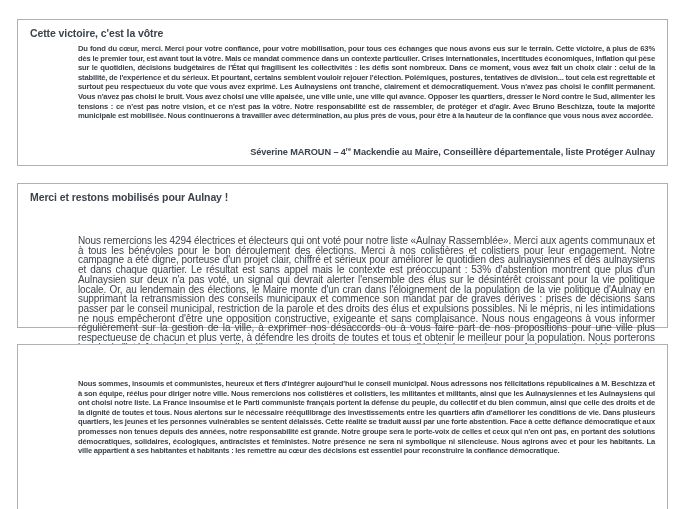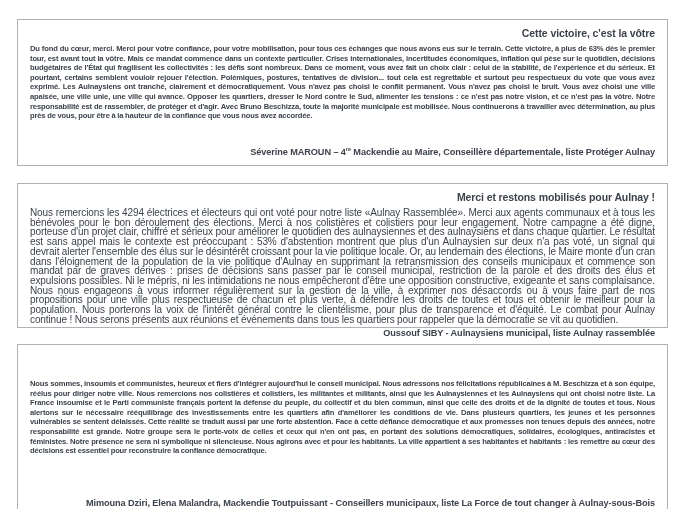--- a/index.html
+++ b/index.html
@@ -16,38 +16,39 @@
     left: 17px;
     width: 651px;
     box-sizing: border-box;
     border: 1px solid #b0b0b3;
     background: #ffffff;
     padding: 6px 12px 8px 12px;
     display: flex;
     flex-direction: column;
   }
   #tribune-1 { top: 19px;  height: 147px; }
-  #tribune-2 { top: 183px; height: 145px; }
+  #tribune-2 { top: 183px; height: 145px; gap: 28px; }
   #tribune-3 { top: 344px; height: 173px; padding-top: 34px; }
   .tribune-title {
     font-size: 10.5px;
     font-weight: bold;
-    text-align: right;
+    text-align: left;
     letter-spacing: -0.1px;
     margin: 1px 0 5px 0;
     flex: 0 0 auto;
   }
   .tribune-body {
     font-size: 7.6px;
     line-height: 9.6px;
     text-align: justify;
     font-weight: bold;
     letter-spacing: -0.15px;
     word-spacing: -0.2px;
     flex: 0 0 auto;
+    margin-left: 48px;
   }
   #tribune-2 .tribune-body {
     font-weight: normal;
     font-size: 10px;
     line-height: 9.7px;
     letter-spacing: -0.1px;
   }
   .tribune-signature {
     font-size: 9.2px;
     font-weight: bold;
@@ -72,14 +73,13 @@
 </div>
 
 <div class="tribune" id="tribune-2">
   <div class="tribune-title">Merci et restons mobilisés pour Aulnay !</div>
   <div class="tribune-body">Nous remercions les 4294 électrices et électeurs qui ont voté pour notre liste «Aulnay Rassemblée». Merci aux agents communaux et à tous les bénévoles pour le bon déroulement des élections. Merci à nos colistières et colistiers pour leur engagement. Notre campagne a été digne, porteuse d'un projet clair, chiffré et sérieux pour améliorer le quotidien des aulnaysiennes et des aulnaysiens et dans chaque quartier. Le résultat est sans appel mais le contexte est préoccupant : 53% d'abstention montrent que plus d'un Aulnaysien sur deux n'a pas voté, un signal qui devrait alerter l'ensemble des élus sur le désintérêt croissant pour la vie politique locale. Or, au lendemain des élections, le Maire monte d'un cran dans l'éloignement de la population de la vie politique d'Aulnay en supprimant la retransmission des conseils municipaux et commence son mandat par de graves dérives : prises de décisions sans passer par le conseil municipal, restriction de la parole et des droits des élus et expulsions possibles. Ni le mépris, ni les intimidations ne nous empêcheront d'être une opposition constructive, exigeante et sans complaisance. Nous nous engageons à vous informer régulièrement sur la gestion de la ville, à exprimer nos désaccords ou à vous faire part de nos propositions pour une ville plus respectueuse de chacun et plus verte, à défendre les droits de toutes et tous et obtenir le meilleur pour la population. Nous porterons la voix de l'intérêt général contre le clientélisme, pour plus de transparence et d'équité. Le combat pour Aulnay continue ! Nous serons présents aux réunions et événements dans tous les quartiers pour rappeler que la démocratie se vit au quotidien.</div>
   <div class="tribune-signature">Oussouf SIBY - Aulnaysiens municipal, liste Aulnay rassemblée</div>
 </div>
 
 <div class="tribune" id="tribune-3">
   <div class="tribune-body">Nous sommes, insoumis et communistes, heureux et fiers d'intégrer aujourd'hui le conseil municipal. Nous adressons nos félicitations républicaines à M. Beschizza et à son équipe, réélus pour diriger notre ville. Nous remercions nos colistières et colistiers, les militantes et militants, ainsi que les Aulnaysiennes et les Aulnaysiens qui ont choisi notre liste. La France insoumise et le Parti communiste français portent la défense du peuple, du collectif et du bien commun, ainsi que celle des droits et de la dignité de toutes et tous. Nous alertons sur le nécessaire rééquilibrage des investissements entre les quartiers afin d'améliorer les conditions de vie. Dans plusieurs quartiers, les jeunes et les personnes vulnérables se sentent délaissés. Cette réalité se traduit aussi par une forte abstention. Face à cette défiance démocratique et aux promesses non tenues depuis des années, notre responsabilité est grande. Notre groupe sera le porte-voix de celles et ceux qui n'en ont pas, en portant des solutions démocratiques, solidaires, écologiques, antiracistes et féministes. Notre présence ne sera ni symbolique ni silencieuse. Nous agirons avec et pour les habitants. La ville appartient à ses habitantes et habitants : les remettre au cœur des décisions est essentiel pour reconstruire la confiance démocratique.</div>
-  <div class="tribune-signature">Mimouna Dziri, Elena Malandra, Mackendie Toutpuissant - Conseillers municipaux, liste La Force de tout changer à Aulnay-sous-Bois</div>
 </div>
 
 </body></html>

